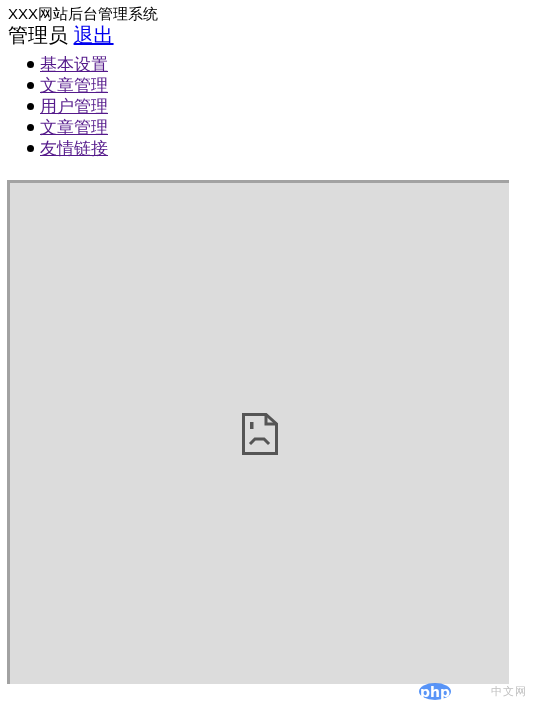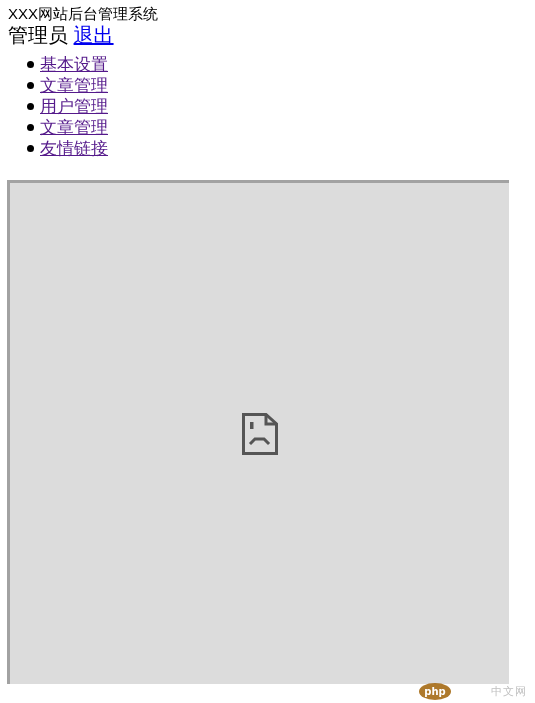--- a/index.html
+++ b/index.html
@@ -102,24 +102,24 @@
     gap: 4px;
     opacity: 0.85;
   }
   .watermark .php-badge {
     display: inline-flex;
     align-items: center;
     justify-content: center;
     width: 32px;
     height: 17px;
     border-radius: 50%;
-    background: #a16207;
+    background: #3b82f6;
     color: #ffffff;
     font-family: "DejaVu Sans", sans-serif;
-    font-size: 10px;
+    font-size: 14px;
     font-weight: bold;
     letter-spacing: 0px;
     line-height: 1;
   }
   .watermark .cn-text {
     font-size: 11px;
     color: #b4b4b4;
     letter-spacing: 1px;
     white-space: nowrap;
     margin-left: 36px;

